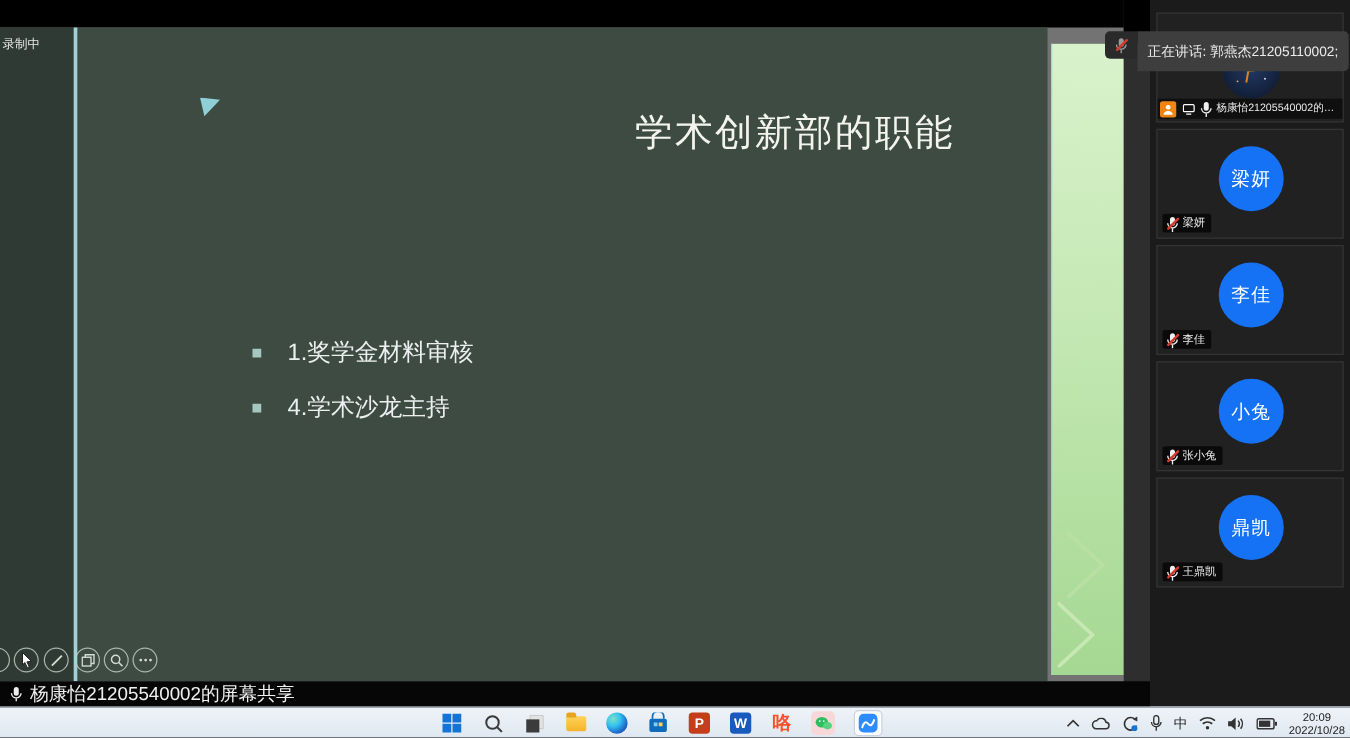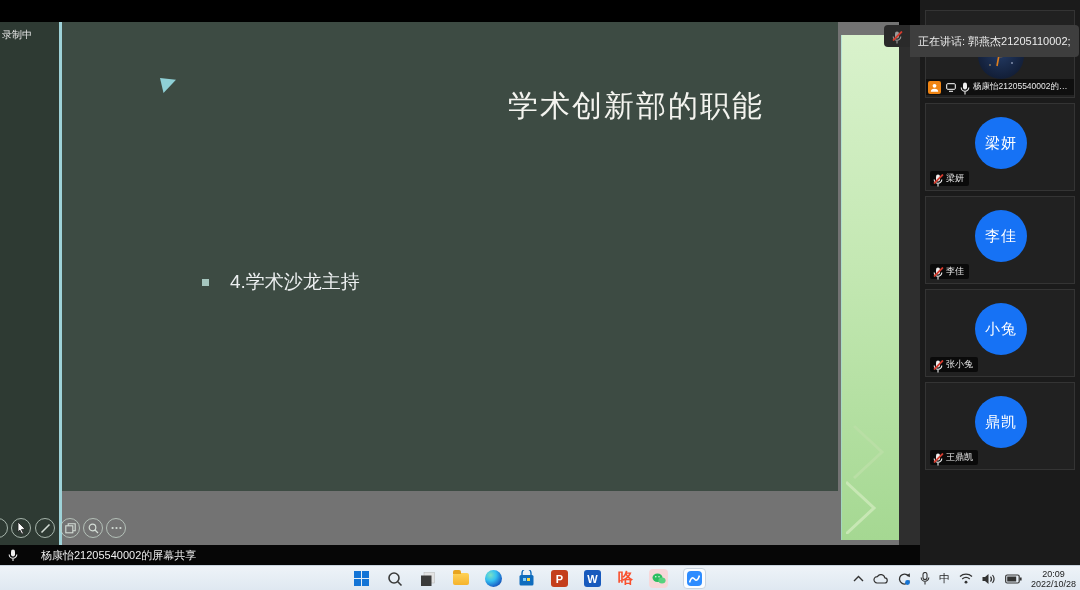--- a/index.html
+++ b/index.html
@@ -6,21 +6,21 @@
   html,body { width:1080px; height:590px; overflow:hidden; background:#000;
               font-family:"Liberation Sans", sans-serif; }
   .abs { position:absolute; }
 
   
   #share { left:0; top:0; width:920px; height:565px; background:#737373; }
   #top-black { left:0; top:0; width:920px; height:22px; background:#000; }
   #recording { left:2px; top:28px; color:#e8e8e8; font-size:10px; z-index:5; }
   #left-strip { left:0; top:22px; width:59px; height:523px; background:#2e3a33; }
   #blue-line { left:59px; top:22px; width:3px; height:523px; background:#9ed2d8; }
-  #slide { left:62px; top:22px; width:776px; height:469px; background:#3d4b43; }
+  #slide { left:62px; top:22px; width:776px; height:523px; background:#3d4b43; }
   #deco-tri { left:98px; top:56px; width:16px; height:15px; background:#8fd0d6;
               clip-path:polygon(0 0, 100% 12%, 22% 100%); }
   #slide-title { left:446px; top:64px; font-family:"Liberation Serif", serif;
                  font-size:30px; color:#f4f4ef; letter-spacing:2px; white-space:nowrap; }
   #bullets { left:140px; top:248px; }
   .bullet-row { display:flex; align-items:center; margin-bottom:20px; height:24px; }
   .bullet-sq { width:7px; height:7px; background:#a6c7bf; margin-right:21px; flex:none; }
   .bullet-text { color:#eceff0; font-size:19px; white-space:nowrap; }
 
   #green-strip { left:841px; top:35px; width:58px; height:505px;
@@ -30,21 +30,21 @@
   #dark-gap { left:899px; top:0; width:21px; height:565px; background:#2e2e2e; }
   #gap-top-black { left:899px; top:0; width:21px; height:35px; background:#000; }
 
   
   .tool-circle { position:absolute; top:518px; width:20px; height:20px; border-radius:50%;
                  border:1.5px solid rgba(195,210,200,.8); display:flex; align-items:center;
                  justify-content:center; color:#d4ddd6; }
   
   #share-bar { left:0; top:545px; width:920px; height:20px; background:#060606;
                display:flex; align-items:center; z-index:6; }
-  #share-bar .txt { color:#efefef; font-size:11px; margin-left:23px; white-space:nowrap; }
+  #share-bar .txt { color:#efefef; font-size:15px; margin-left:6px; white-space:nowrap; }
   #share-bar svg { margin-left:8px; }
 
   
   #sidebar { left:920px; top:0; width:160px; height:565px; background:#1b1b1b; }
   .tile { position:absolute; left:5px; width:150px; height:88px; background:#212121;
           border:1px solid #343434; overflow:hidden; }
   .tile.active { border:1px solid #3f9e63; }
   .blue-avatar { position:absolute; left:49px; top:13px; width:52px; height:52px;
                  border-radius:50%; background:#1672f5; color:#fff; font-size:15px;
                  display:flex; align-items:center; justify-content:center; letter-spacing:1px; }
@@ -119,20 +119,24 @@
   <div id="left-strip" class="abs"></div>
   <div id="blue-line" class="abs"></div>
   <div id="recording" class="abs">录制中</div>
 
   <div id="slide" class="abs">
     <div id="deco-tri" class="abs"></div>
     <div id="slide-title" class="abs">学术创新部的职能</div>
     <div id="bullets" class="abs">
       <div class="bullet-row">
         <div class="bullet-sq"></div>
+        <div class="bullet-text">1.奖学金材料审核</div>
+      </div>
+      <div class="bullet-row">
+        <div class="bullet-sq"></div>
         <div class="bullet-text">4.学术沙龙主持</div>
       </div>
     </div>
   </div>
 
   <div id="green-strip" class="abs">
     <svg id="strip-chevrons" width="50" height="110" viewBox="0 0 50 110">
       <polyline points="8,2 36,28 8,54" fill="none" stroke="#b9dfa5" stroke-width="3"></polyline>
       <polyline points="0,58 28,84 0,110" fill="none" stroke="#c7e7b4" stroke-width="3"></polyline>
     </svg>

